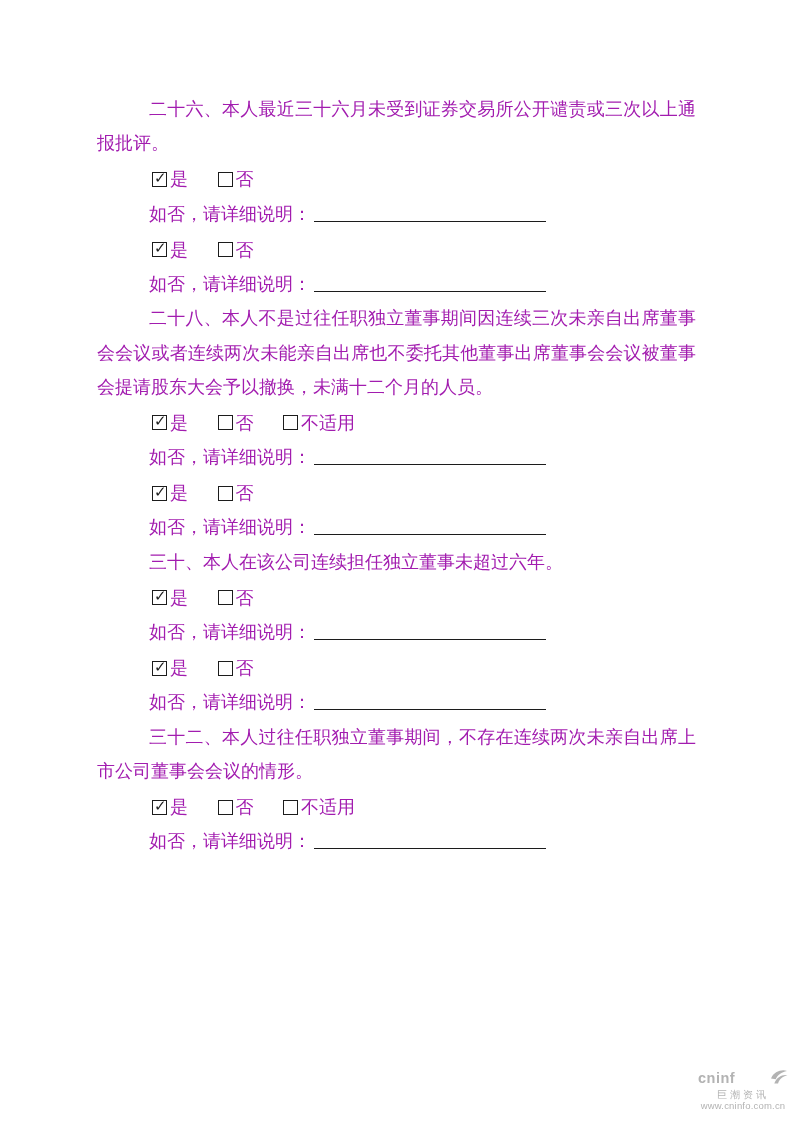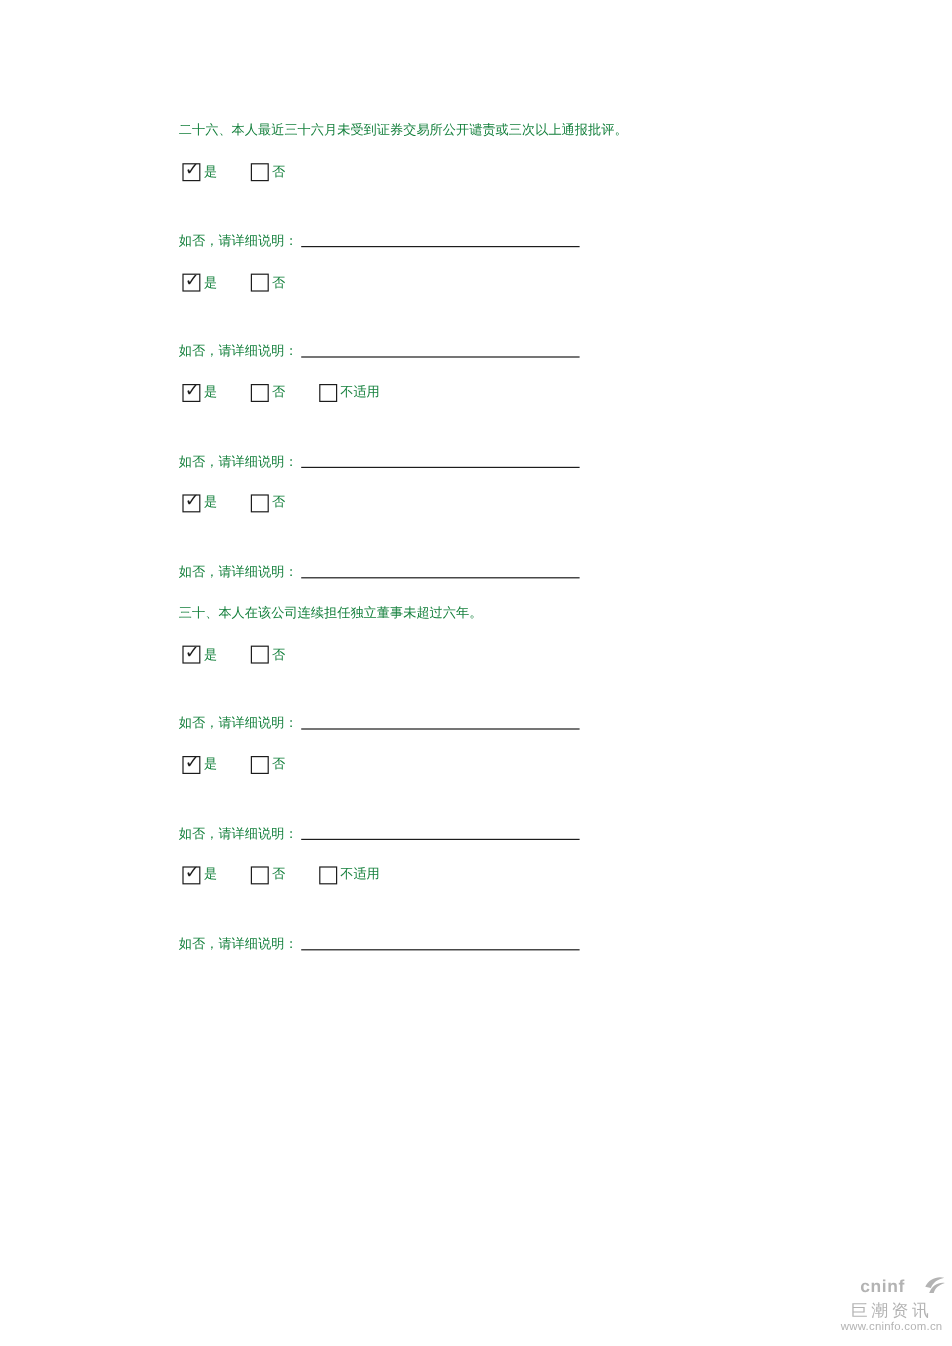--- a/index.html
+++ b/index.html
@@ -11,23 +11,23 @@
   .page {
     position: relative;
     width: 793px; height: 1122px;
     background: #ffffff;
     overflow: hidden;
   }
   .content {
     position: absolute;
     left: 97px; top: 92px;
     width: 599px;
-    font-size: 11px;
+    font-size: 18px;
     line-height: 34.3px;
-    color: #15803d;
+    color: #a21caf;
   }
   .stmt {
     margin: 0;
     text-indent: 52px;
     text-align: justify;
   }
   .opts { padding-left: 55px; }
   .option {
     display: inline-flex;
     align-items: center;
@@ -46,21 +46,21 @@
   }
   .box.checked::after {
     content: "✓";
     position: absolute;
     left: 1px; top: -11px;
     font-size: 15px;
     line-height: 1;
     color: #1c1c1c;
     transform: translateY(9px);
   }
-  .follow { padding-left: 52px; white-space: nowrap; margin-top: 23px; }
+  .follow { padding-left: 52px; white-space: nowrap; }
   .blank {
     display: inline-block;
     width: 232px;
     height: 17px;
     border-bottom: 1.3px solid #1c1c1c;
     vertical-align: -2px;
     margin-left: 3px;
   }
   .logo {
     position: absolute;
@@ -68,27 +68,27 @@
     width: 90px;
     text-align: center;
     color: #b3b3b3;
     font-family: "Liberation Sans", "DejaVu Sans", sans-serif;
     line-height: 1.15;
     user-select: none;
   }
   .logo-top {
     display: flex;
     align-items: center;
-    justify-content: flex-end;
+    justify-content: space-between;
     gap: 16px;
     font-weight: bold;
     font-size: 14.5px;
     letter-spacing: 0.5px;
   }
-  .logo-cn { font-size: 14px; letter-spacing: 3px; margin-top: 1px; }
+  .logo-cn { font-size: 10px; letter-spacing: 3px; margin-top: 1px; }
   .logo-url { font-size: 9.5px; margin-top: 1px; letter-spacing: 0.2px; }
 </style>
 </head>
 <body>
 
 <div class="page">
   <div class="content">
 
     <section class="item">
       <p class="stmt"><span>二十六、</span><span>本人最近三十六月未受到证券交易所公开谴责或三次以上通报批评。</span></p>
@@ -117,20 +117,21 @@
             <span class="box"></span>
             <span>否</span>
           </span>
       </div>
       <div class="follow">
         <span>如否，请详细说明：</span><span class="blank"></span>
       </div>
     </section>
 
     <section class="item">
+      <p class="stmt"><span>二十八、</span><span>本人不是过往任职独立董事期间因连续三次未亲自出席董事会会议或者连续两次未能亲自出席也不委托其他董事出席董事会会议被董事会提请股东大会予以撤换，未满十二个月的人员。</span></p>
       <div class="opts">
         <span class="option">
             <span class="box checked"></span>
             <span>是</span>
           </span>
         <span class="option">
             <span class="box"></span>
             <span>否</span>
           </span>
         <span class="option">
@@ -186,20 +187,21 @@
             <span class="box"></span>
             <span>否</span>
           </span>
       </div>
       <div class="follow">
         <span>如否，请详细说明：</span><span class="blank"></span>
       </div>
     </section>
 
     <section class="item">
+      <p class="stmt"><span>三十二、</span><span>本人过往任职独立董事期间，不存在连续两次未亲自出席上市公司董事会会议的情形。</span></p>
       <div class="opts">
         <span class="option">
             <span class="box checked"></span>
             <span>是</span>
           </span>
         <span class="option">
             <span class="box"></span>
             <span>否</span>
           </span>
         <span class="option">

